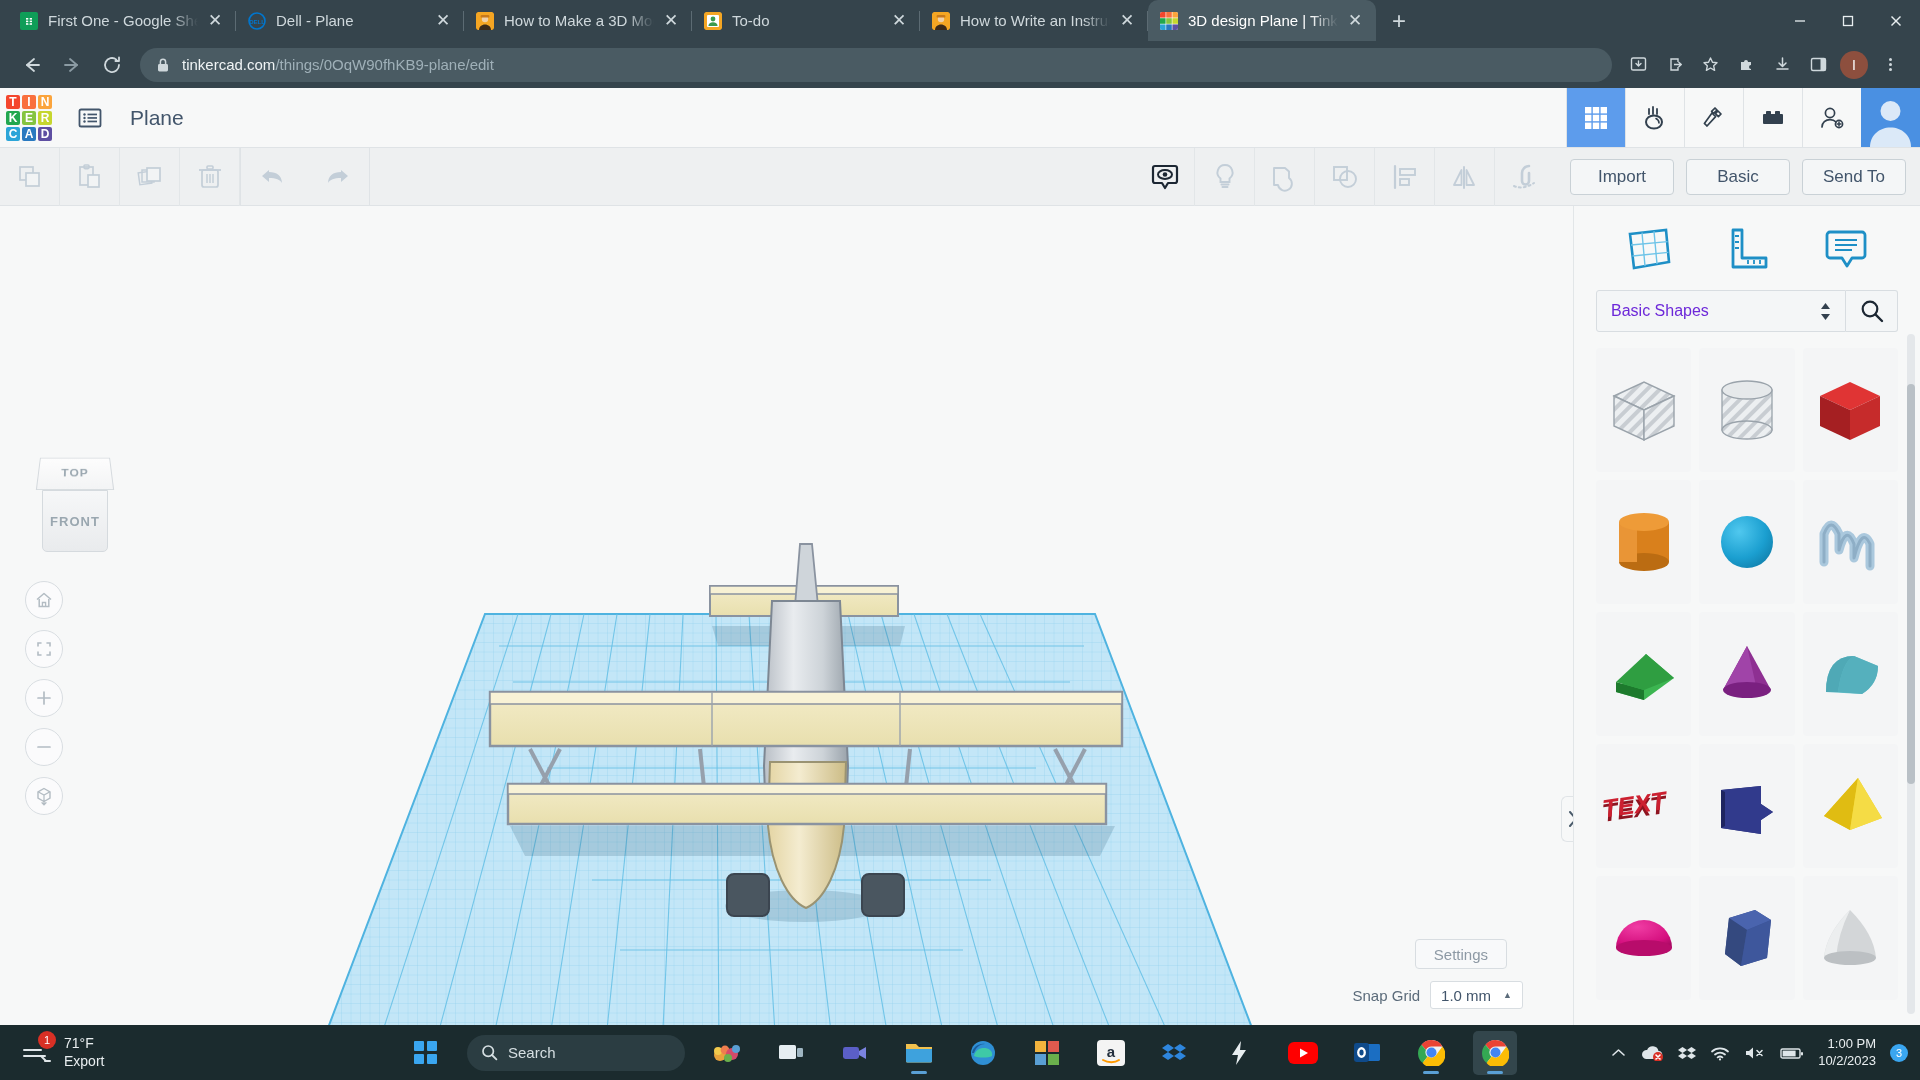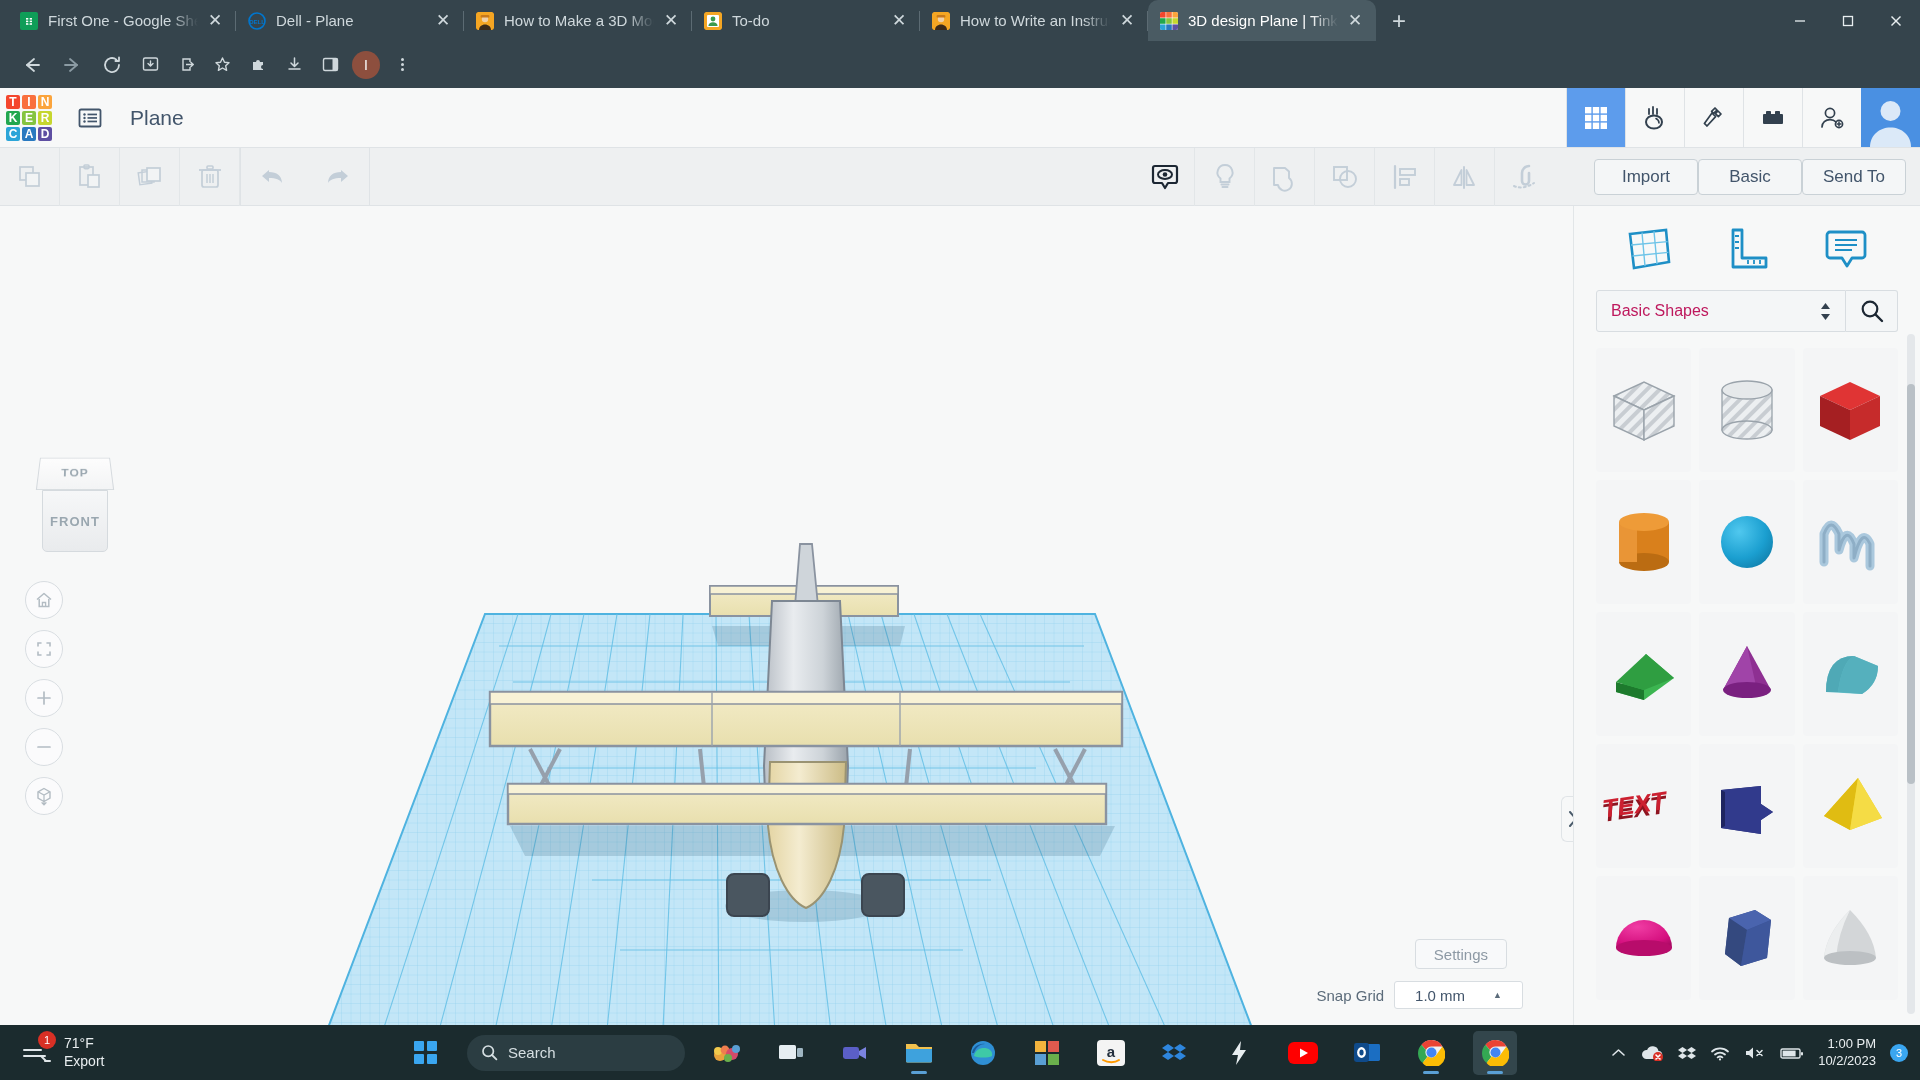--- a/index.html
+++ b/index.html
@@ -115,21 +115,21 @@
     height: 58px; background: #eef0f1; display: flex; align-items: center;
     border-bottom: 1px solid #dfe3e6; position: relative;
   }
   .tb-group { display: flex; align-items: center; height: 58px; }
   .tb-btn {
     width: 60px; height: 58px; display: flex; align-items: center; justify-content: center;
     border-right: 1px solid #e2e6e8;
   }
   .tb-sep { width: 1px; height: 58px; background: #dfe3e6; }
   .tb-center { position: absolute; left: 1135px; display: flex; align-items: center; height: 58px; }
-  .tb-right { position: absolute; right: 14px; display: flex; align-items: flex-end; }
+  .tb-right { position: absolute; right: 14px; display: flex; align-items: flex-end; gap: 12px; }
   .tb-pill {
     height: 36px; min-width: 104px; padding: 0 18px; border: 1px solid #c9d1d6;
     border-radius: 4px; background: #f4f6f7; color: #42556b; font-size: 17px;
     display: flex; align-items: center; justify-content: center;
   }
 
   
   .tc-body { display: flex; height: 819px; }
   .viewport { position: relative; width: 1573px; height: 819px; background: #f7f8f8; overflow: hidden; }
 
@@ -162,43 +162,43 @@
   .vp-settings {
     position: absolute; right: 66px; bottom: 56px; height: 30px; padding: 8px 18px;
     border: 1px solid #d8dde1; border-radius: 4px; background: #f8f9fa;
     color: #8d99a4; font-size: 15px; display: flex; align-items: center;
   }
   .vp-snap {
     position: absolute; right: 50px; bottom: 16px; display: flex; align-items: center;
     color: #5b6b7a; font-size: 15px; gap: 10px;
   }
   .snap-val {
-    height: 28px; padding: 0 20px; border: 1px solid #d8dde1; border-radius: 3px;
-    background: #fff; display: flex; align-items: center; gap: 28px;
+    height: 28px; padding: 0 10px; border: 1px solid #d8dde1; border-radius: 3px;
+    background: #fff; display: flex; align-items: center; gap: 12px;
     color: #42556b; font-size: 15px;
   }
 
   .panel-handle {
     position: absolute; left: 1561px; top: 590px; width: 24px; height: 46px;
     background: #f7f8f8; border: 1px solid #e0e4e7; border-right: none;
     border-radius: 6px 0 0 6px; display: flex; align-items: center; justify-content: center;
     color: #5b6b7a; font-size: 17px; z-index: 5;
   }
 
   
   .sidepanel {
     width: 347px; height: 819px; background: #f7f8f8;
     border-left: 1px solid #e2e6e8; position: relative;
   }
   .sp-tools { height: 84px; display: flex; align-items: center; justify-content: space-around; padding: 0 24px; }
   .sp-tool { width: 56px; height: 56px; display: flex; align-items: center; justify-content: center; }
   .sp-selectrow { display: flex; padding: 0 22px; gap: 0; }
   .sp-select {
     flex: 1; height: 42px; border: 1px solid #d8dde1; background: #f4f6f7;
-    display: flex; align-items: center; padding: 0 14px; color: #be185d; font-size: 16px;
+    display: flex; align-items: center; padding: 0 14px; color: #6d28d9; font-size: 16px;
     border-radius: 3px 0 0 3px; justify-content: space-between;
   }
   .spin { display: flex; flex-direction: column; gap: 3px; color: #32404e; }
   .sp-search {
     width: 52px; height: 42px; border: 1px solid #d8dde1; border-left: none;
     background: #f4f6f7; display: flex; align-items: center; justify-content: center;
     border-radius: 0 3px 3px 0;
   }
   .shapegrid {
     margin-top: 16px; padding: 0 22px 0 22px; display: grid;
@@ -380,20 +380,30 @@
           <line x1="4" y1="11" x2="16" y2="11" stroke="#8b9ba3" stroke-width="1.8" stroke-linecap="round"></line>
         </svg>
     </div>
     <div class="navbtn">
       <svg width="22" height="22" viewBox="0 0 22 22">
           <path d="M18 11a7 7 0 1 1-2.6-5.4" fill="none" stroke="#cfd8dc" stroke-width="1.8" stroke-linecap="round"></path>
           <path d="M18 3.5V7h-3.6" fill="none" stroke="#cfd8dc" stroke-width="1.8" stroke-linecap="round" stroke-linejoin="round"></path>
         </svg>
     </div>
 
+    <div class="omnibox">
+      <span class="lock">
+        <svg width="14" height="16" viewBox="0 0 14 16">
+            <rect x="2" y="7" width="10" height="7.5" rx="1.4" fill="#cfd8dc"></rect>
+            <path d="M4.4 7V4.8a2.6 2.6 0 0 1 5.2 0V7" fill="none" stroke="#cfd8dc" stroke-width="1.5"></path>
+          </svg>
+      </span>
+      <span class="url-host">tinkercad.com</span>
+      <span class="url-path">/things/0OqW90fhKB9-plane/edit</span>
+    </div>
 
     <div class="omniright">
       <div class="oricon">
         <svg width="19" height="19" viewBox="0 0 19 19">
             <rect x="2.5" y="3" width="14" height="12" rx="1.6" fill="none" stroke="#cfd8dc" stroke-width="1.4"></rect>
             <path d="M9.5 6v5M7 8.6l2.5 2.5L12 8.6" fill="none" stroke="#cfd8dc" stroke-width="1.4" stroke-linecap="round"></path>
           </svg>
       </div>
       <div class="oricon">
         <svg width="19" height="19" viewBox="0 0 19 19">

